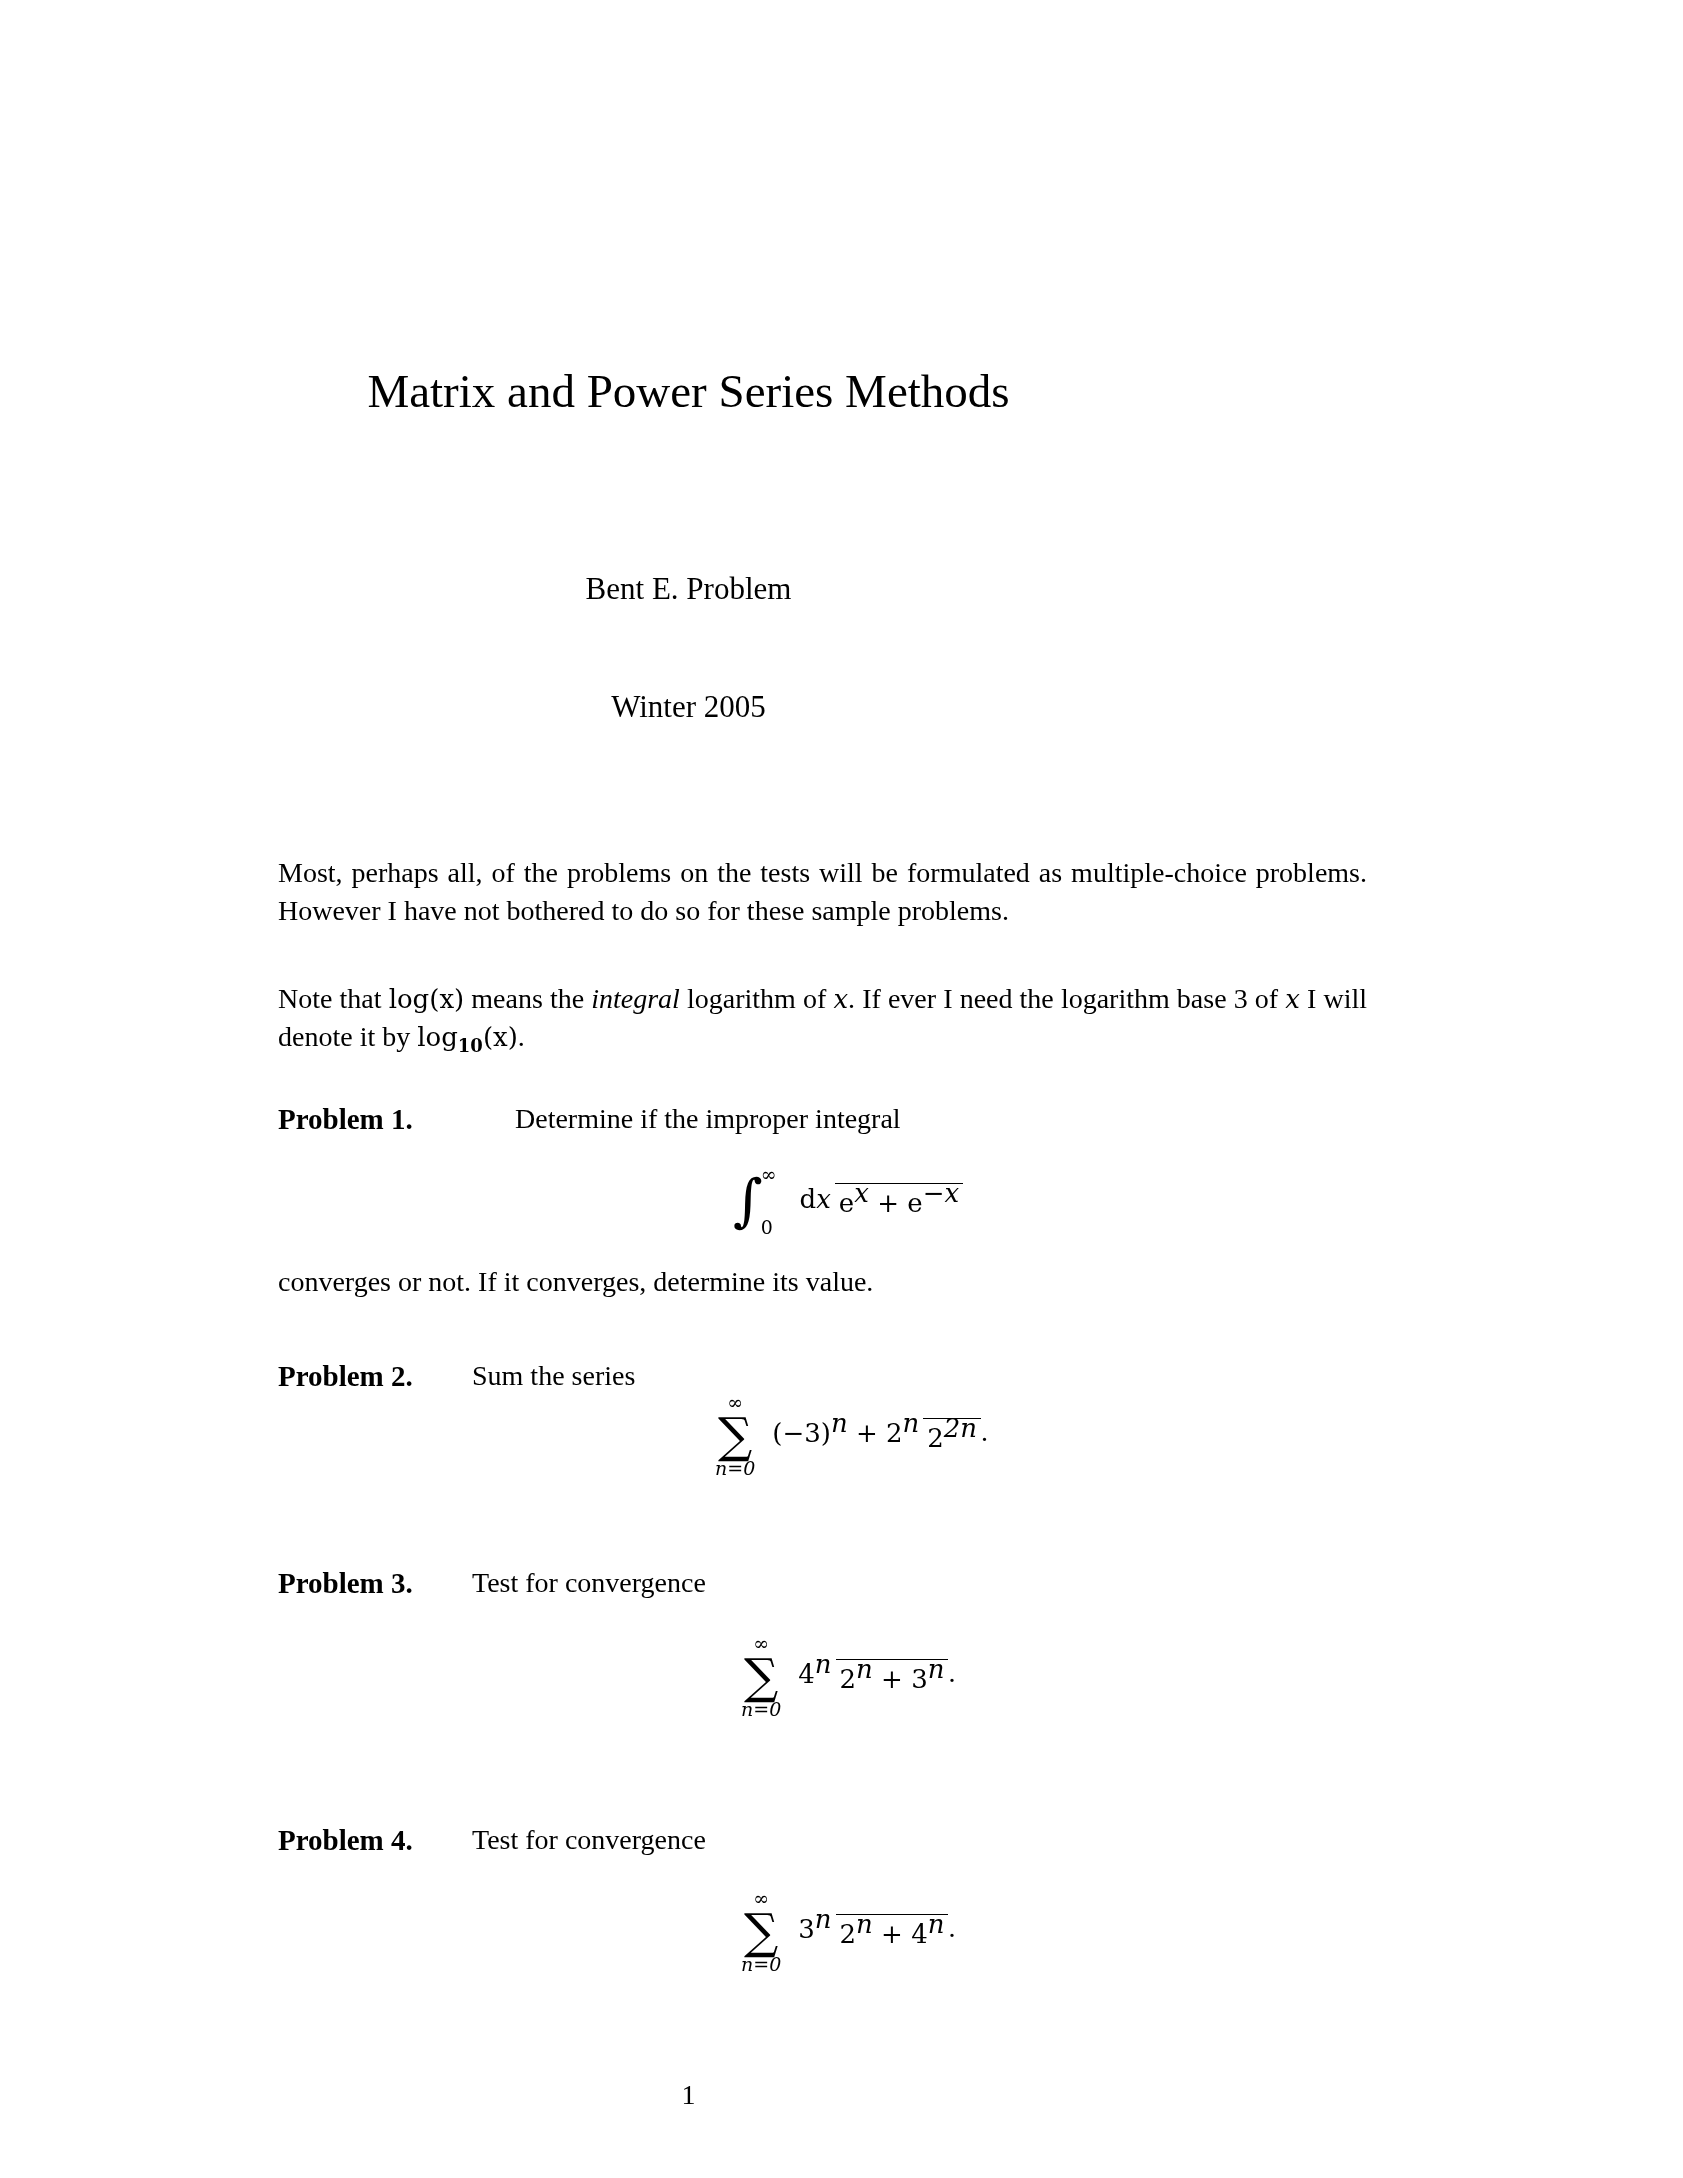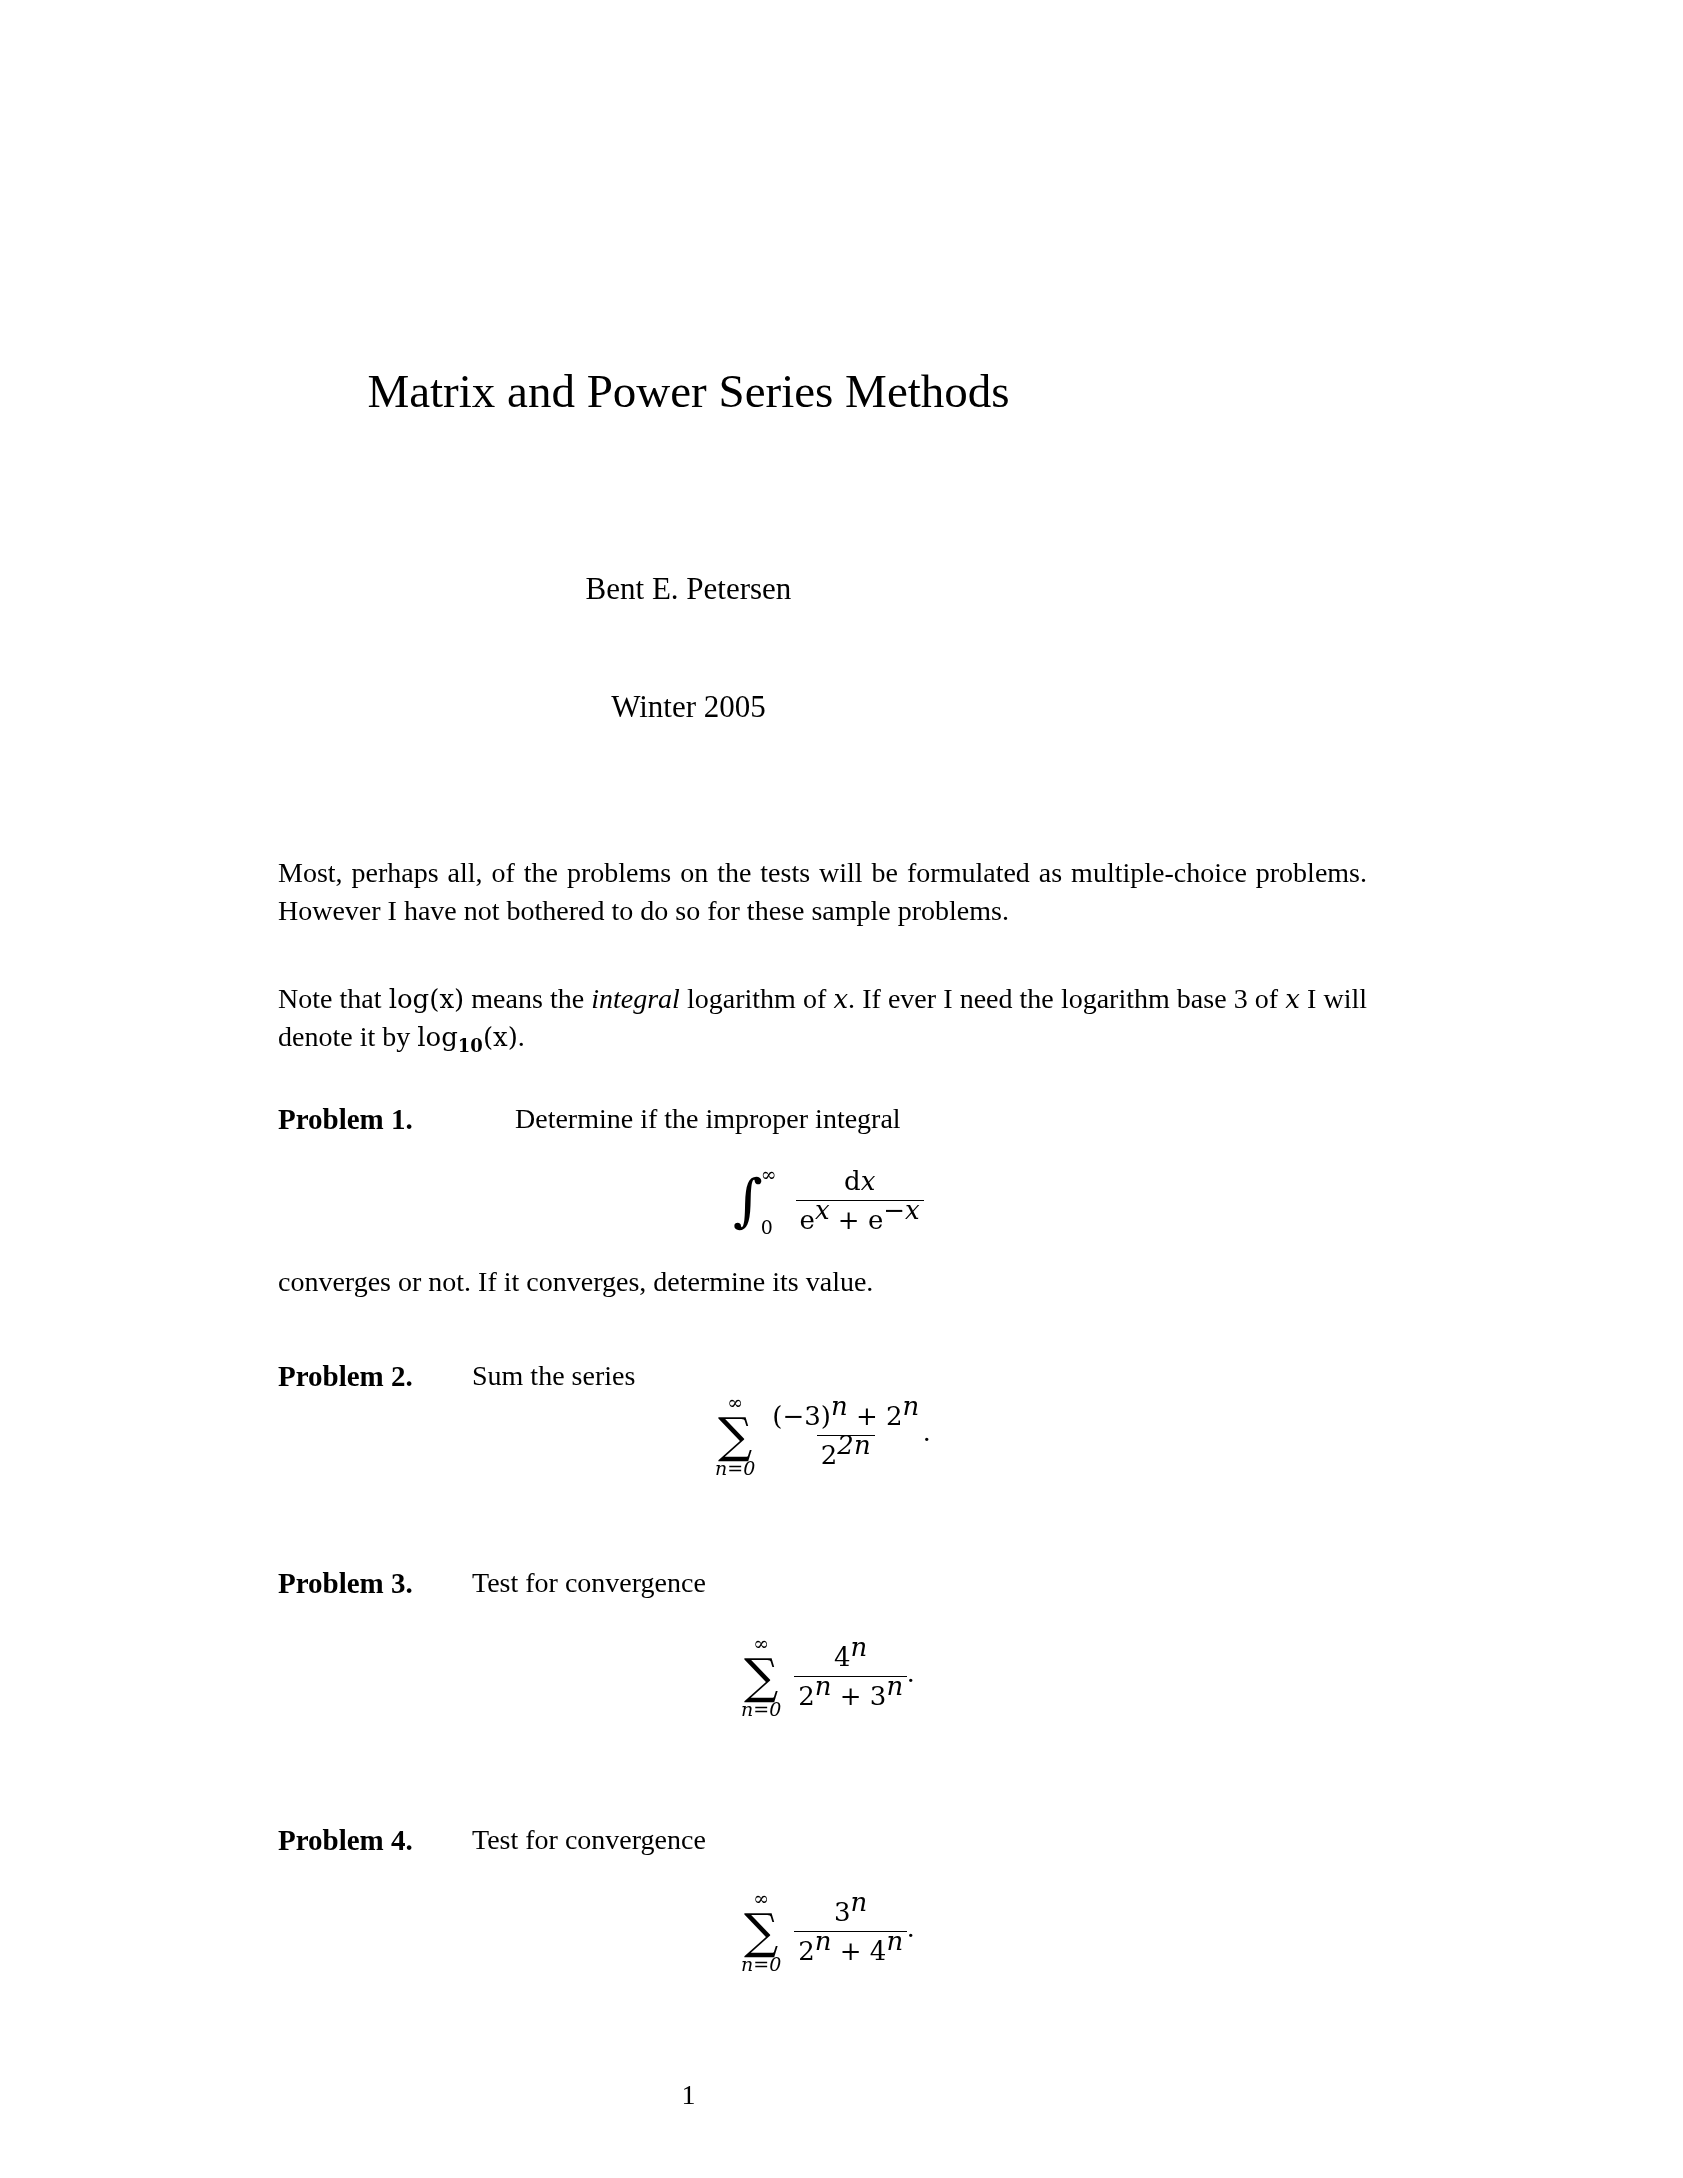--- a/index.html
+++ b/index.html
@@ -8,41 +8,41 @@
   .abs { position:absolute; }
   .center { left:0; width:1377px; text-align:center; }
   .title { font-size:47px; line-height:59px; }
   .meta { font-size:31px; }
   .para { left:278px; width:1089px; font-size:28px; line-height:38px; text-align:justify; }
   .math { font-family:"DejaVu Serif","Liberation Serif",serif; font-style:italic; font-size:26px; }
   .mrm { font-family:"DejaVu Serif","Liberation Serif",serif; font-size:26px; }
   .prob-label { left:278px; font-size:29px; font-weight:bold; }
   .prob-text { left:472px; font-size:28px; }
   .display { font-size:28px; }
-  .frac { display:inline-flex; flex-direction:column; align-items:center; vertical-align:middle; }
+  .frac { display:inline-flex; align-items:center; vertical-align:middle; }
   .frac .num { padding:0 4px 4px; }
   .frac .den { border-top:1.5px solid #000; padding:4px 4px 0; }
   sup { font-size:18px; vertical-align:super; line-height:0; }
   sub { font-size:18px; line-height:0;font-weight:bold; }
   .sumwrap { display:inline-flex; flex-direction:column; align-items:center; vertical-align:middle; margin-right:6px; }
   .sumwrap .lim { font-size:19px; font-family:"DejaVu Serif",serif; }
   .sumwrap .sig { font-size:48px; line-height:44px; font-family:"DejaVu Serif",serif; }
   .intwrap { display:inline-flex; align-items:center; vertical-align:middle; margin-right:12px; }
   .intwrap .int { font-size:57px; font-family:"DejaVu Serif",serif; font-style:italic; line-height:69px; }
   .intwrap .lims { display:flex; flex-direction:column; justify-content:space-between; height:75px; font-size:19px; font-family:"DejaVu Serif",serif; margin-left:-2px; }
   .pagenum { font-size:28px; }
 </style>
 </head>
 <body>
 
 <div class="abs center title" style="top:362px;">
   <div>Matrix and Power Series Methods</div>
 </div>
 
-<div class="abs center meta" style="top:571px;">Bent E. Petersen</div>
+<div class="abs center meta" style="top:571px;">Bent E. Problem</div>
 <div class="abs center meta" style="top:689px;">Winter 2005</div>
 
 <div class="abs para" style="top:854px;">Most, perhaps all, of the problems on the tests will be formulated as multiple-choice problems. However I have not bothered to do so for these sample problems.</div>
 
 <div class="abs para" style="top:980px;">
   <span>Note that </span><span class="mrm">log(x)</span><span> means the </span><i>integral</i><span> logarithm of </span><span class="math">x</span><span>. If ever I need the logarithm base 3 of </span><span class="math">x</span><span> I will denote it by </span><span class="mrm"><span>log</span><sub>10</sub><span>(x)</span></span><span>.</span>
 </div>
 
 <div class="abs prob-label" style="top:1103px;">Problem 1.</div>
 <div class="abs prob-text" style="top:1103px;margin-left:43px;">Determine if the improper integral</div>

